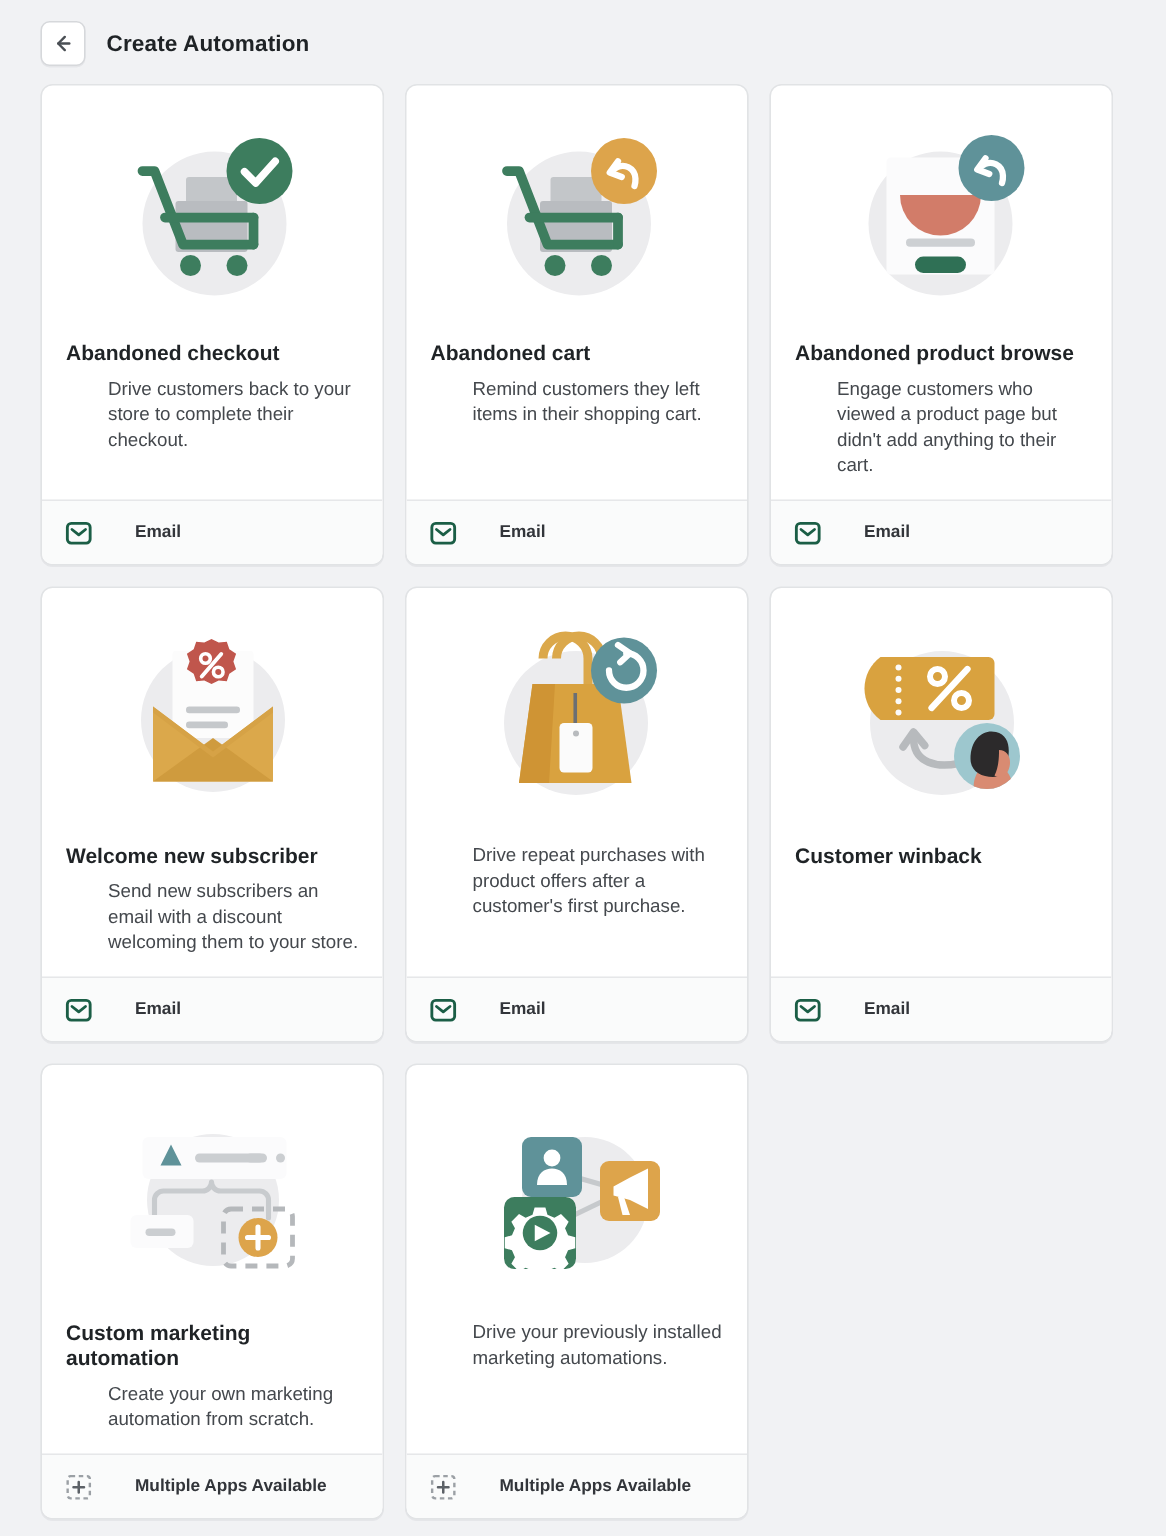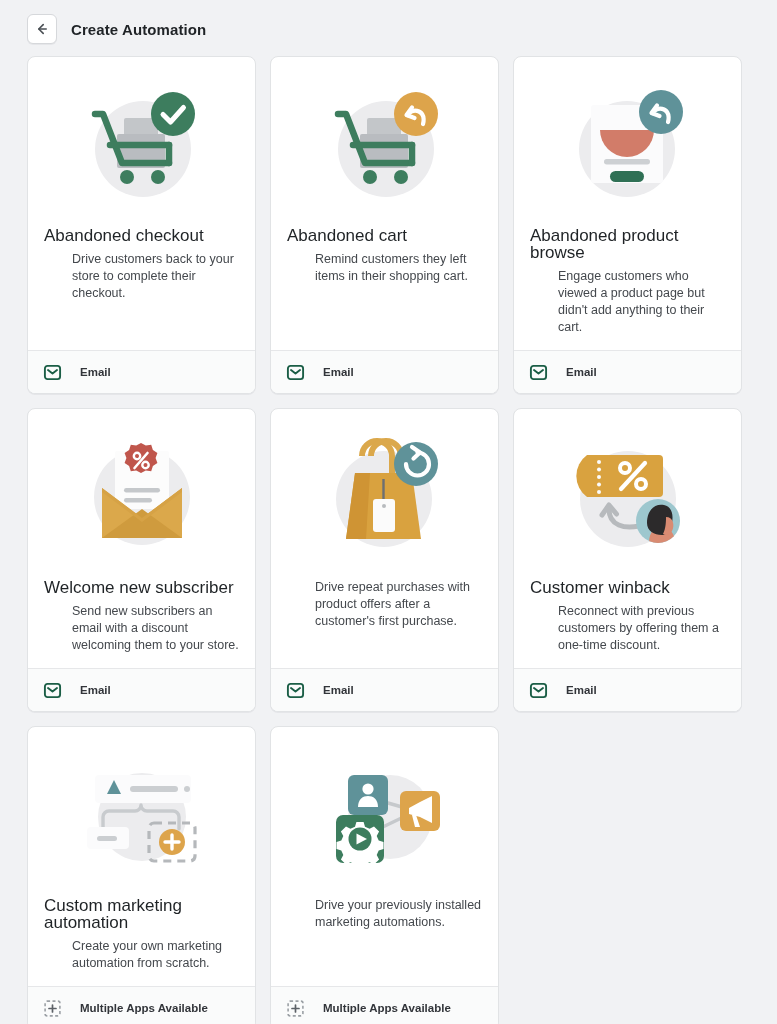--- a/index.html
+++ b/index.html
@@ -61,39 +61,39 @@
     flex-direction: column;
   }
   .illo-wrap {
     height: 138px;
     display: flex;
     align-items: center;
     justify-content: center;
     margin-bottom: 14px;
   }
   .card-title {
-    font-size: 17px;
-    font-weight: normal;
+    font-size: 14px;
+    font-weight: bold;
     color: #1f2326;
     line-height: 17px;
     margin-bottom: 7px;
   }
   .card-desc {
     font-size: 12.5px;
     color: #44484d;
     line-height: 17px;
     margin-left: 28px;
   }
   .card-footer {
     border-top: 1px solid #e6e7e9;
     background: #fafbfb;
     padding: 11px 16px;
     display: flex;
     align-items: center;
-    gap: 19px;
+    gap: 29px;
     min-height: 43px;
   }
   .footer-label {
     font-size: 11.5px;
     font-weight: bold;
     color: #32353a;
   }
   .footer-icon { display: flex; align-items: center; }
   svg { overflow: visible; }
 </style>
@@ -296,21 +296,20 @@
                 </clipPath>
               <g clip-path="url(#wbclip)">
                 <path d="M86 112 C86 100 92 96 99 96 C107 96 112 103 112 112 Z" fill="#d98b72"></path>
                 <path d="M84 92 C84 78 93 72 101 74 C110 76 111 86 108 96 C106 102 103 104 99 104 C91 104 84 100 84 92 Z" fill="#2c2a2b"></path>
                 <path d="M103 86 C110 86 112 94 109 100 C107 104 103 105 100 103 C103 97 103 90 103 86 Z" fill="#d98b72"></path>
               </g>
             </g>
           </svg>
         </div>
         <div class="card-title">Customer winback</div>
-        <div class="card-desc">Reconnect with previous customers by offering them a one-time discount.</div>
       </div>
       <div class="card-footer">
         <span class="footer-icon">
           <svg width="17" height="17" viewBox="0 0 17 17">
             <rect x="0.9" y="1.9" width="15.2" height="13.2" rx="2.6" fill="none" stroke="#1b5e46" stroke-width="1.9"></rect>
             <path d="M4 6 L8.5 9.6 L13 6" fill="none" stroke="#1b5e46" stroke-width="1.9" stroke-linecap="round" stroke-linejoin="round"></path>
           </svg>
         </span>
         <span class="footer-label">Email</span>
       </div>

